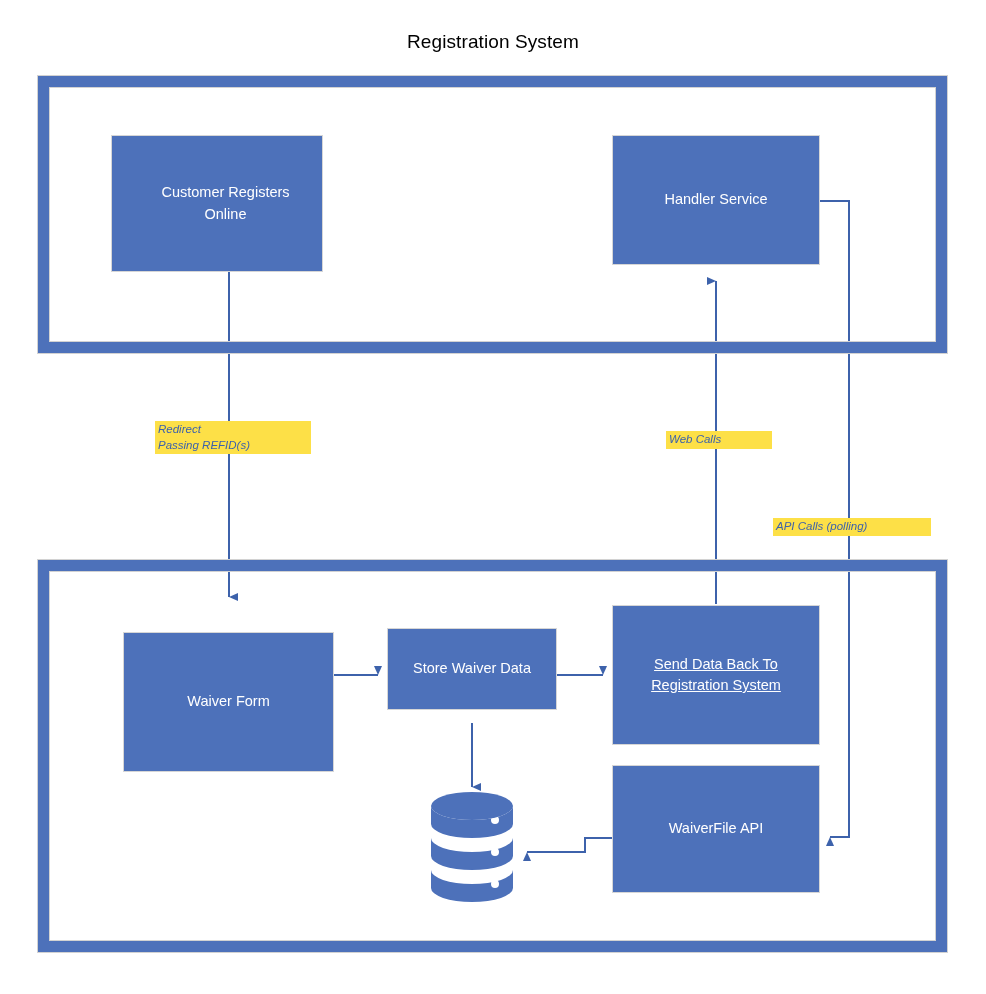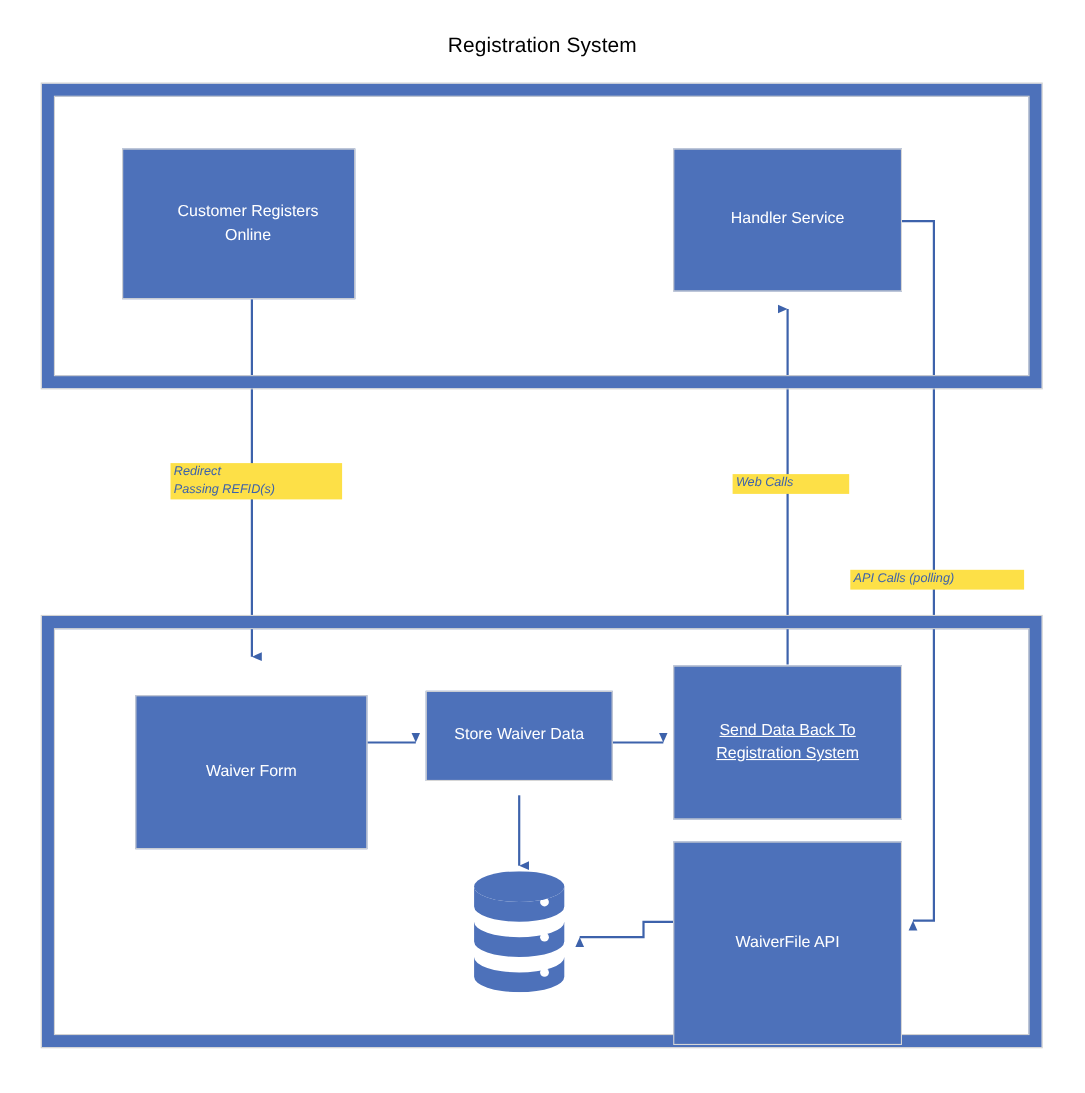--- a/index.html
+++ b/index.html
@@ -136,21 +136,21 @@
     <span>Store Waiver Data</span>
   </div>
 
   <div class="node" style="left:612px; top:605px; width:208px; height:140px;text-decoration:underline;">
     <span>
       <span>Send Data Back To</span>
       <span>Registration System</span>
     </span>
   </div>
 
-  <div class="node" style="left:612px; top:765px; width:208px; height:185px;">
+  <div class="node" style="left:612px; top:765px; width:208px; height:128px;">
     <span>WaiverFile API</span>
   </div>
 
   <svg style="position:absolute; left:425px; top:792px; width:95px; height:110px;" viewBox="0 0 95 110">
     <g fill="#4d71ba">
 
       <path d="M6,78 L6,96 a41,14 0 0 0 82,0 L88,78 a41,14 0 0 1 -82,0 Z"></path>
       <circle cx="70" cy="92" r="4" fill="#ffffff"></circle>
 
       <path d="M6,46 L6,64 a41,14 0 0 0 82,0 L88,46 a41,14 0 0 1 -82,0 Z"></path>

